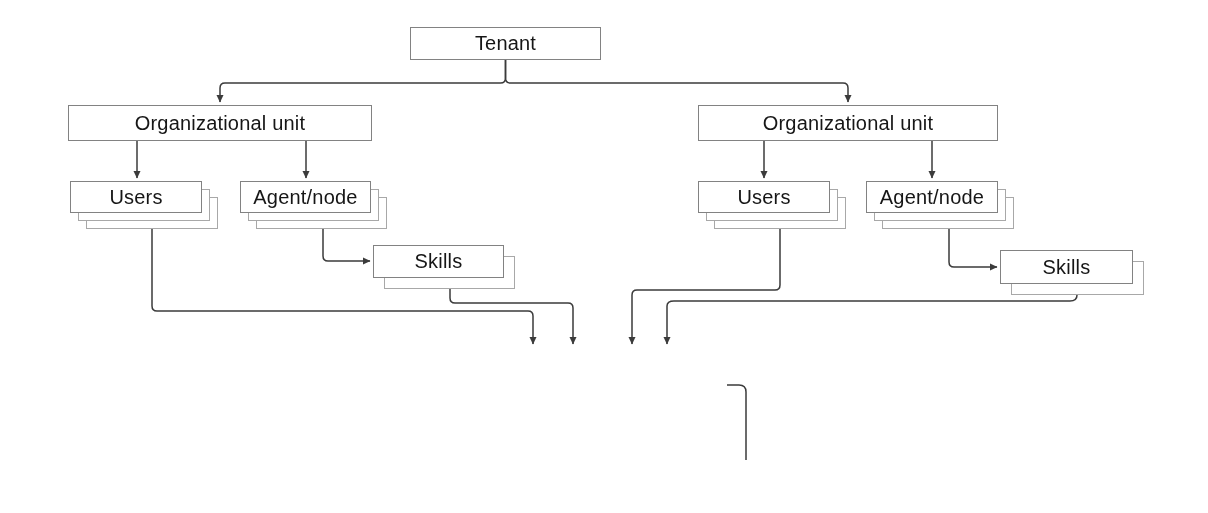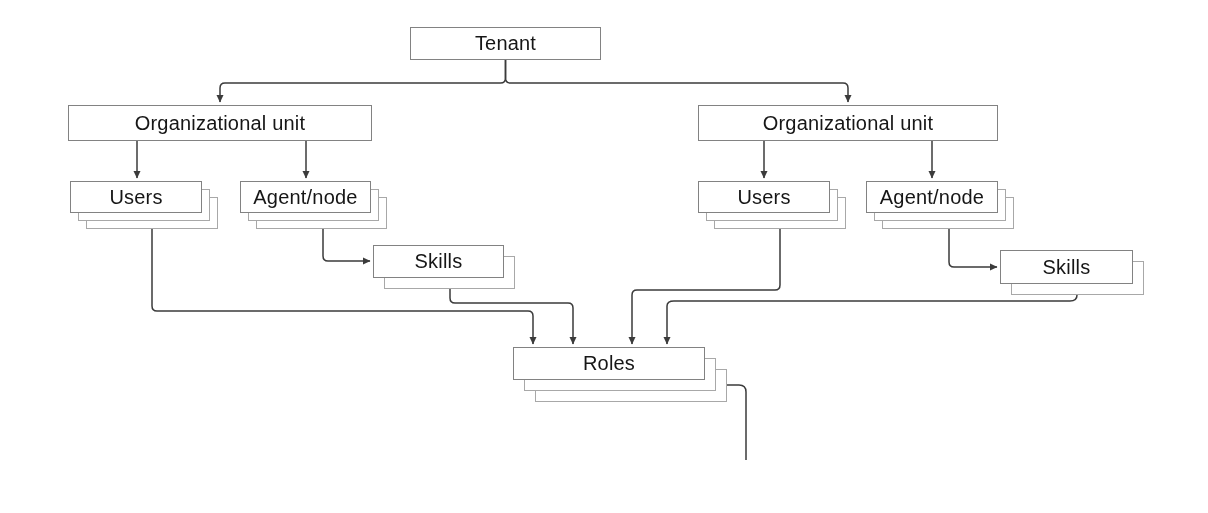--- a/index.html
+++ b/index.html
@@ -108,22 +108,15 @@
     </div>
   </div>
 
   <div class="stack" style="left:1000px;top:250px;width:133px;height:34px">
     <div class="layer" style="left:11px;top:11px"></div>
     <div class="face">
       <span>Skills</span>
     </div>
   </div>
 
-  <div class="stack" style="left:513px;top:347px;width:192px;height:33px">
-    <div class="layer" style="left:22px;top:22px"></div>
-    <div class="layer" style="left:11px;top:11px"></div>
-    <div class="face">
-      <span>Roles</span>
-    </div>
-  </div>
 
 
 </div>
 
 </body></html>

